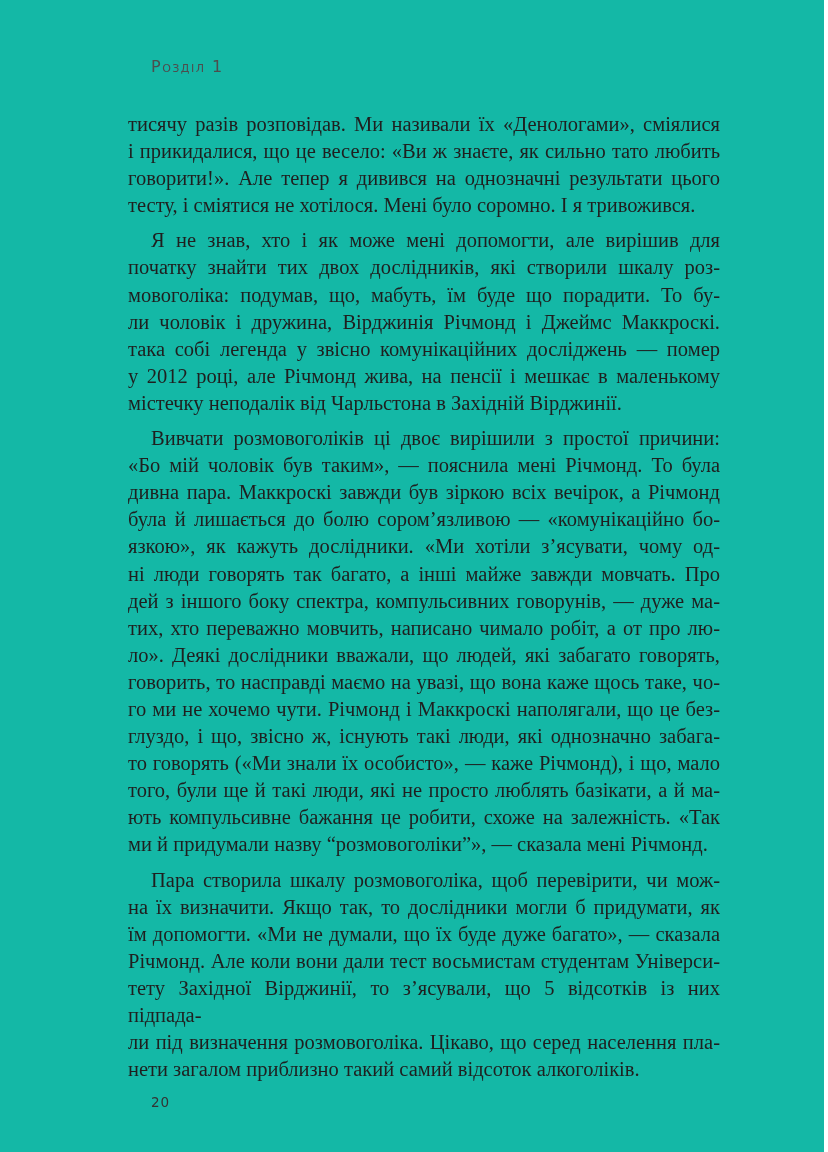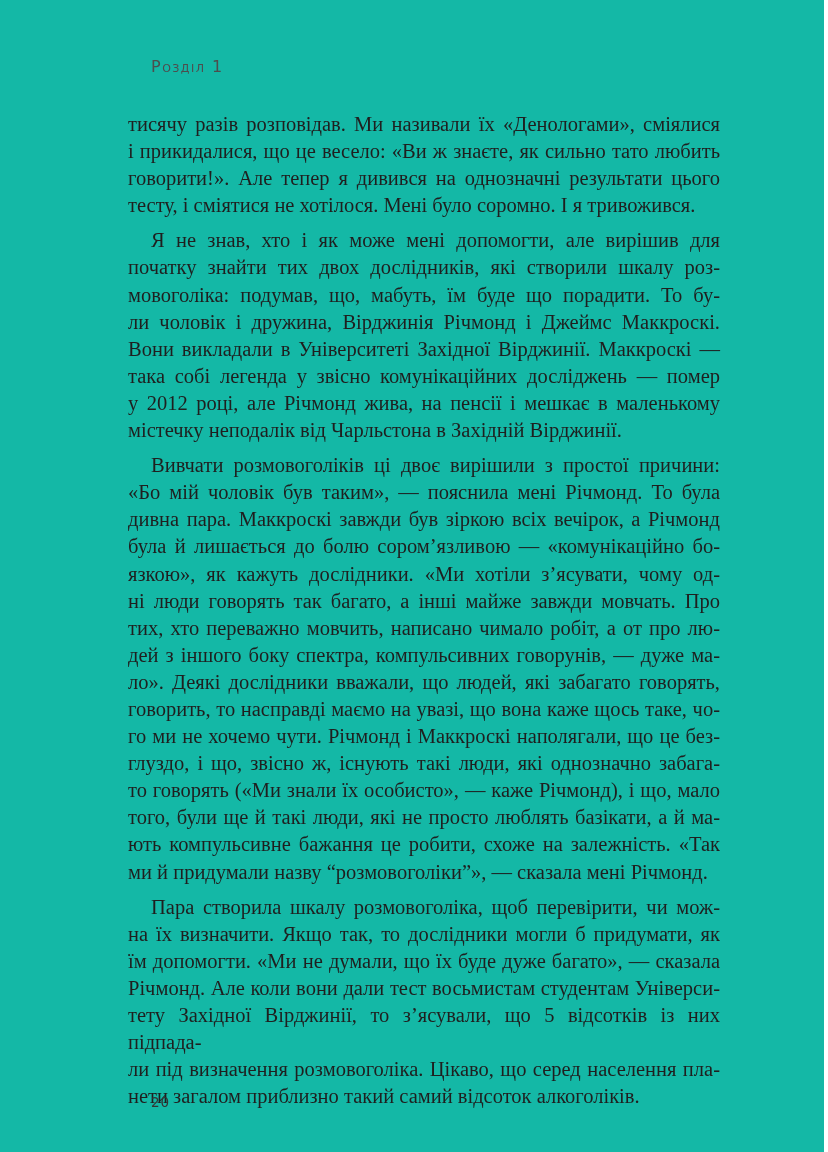--- a/index.html
+++ b/index.html
@@ -74,34 +74,33 @@
         <div class="line">тисячу разів розповідав. Ми називали їх «Денологами», сміялися</div>
         <div class="line">і прикидалися, що це весело: «Ви ж знаєте, як сильно тато любить</div>
         <div class="line">говорити!». Але тепер я дивився на однозначні результати цього</div>
         <div class="line last">тесту, і сміятися не хотілося. Мені було соромно. І я тривожився.</div>
       </div>
       <div class="paragraph">
         <div class="line indent">Я не знав, хто і як може мені допомогти, але вирішив для</div>
         <div class="line">початку знайти тих двох дослідників, які створили шкалу роз-</div>
         <div class="line">мовоголіка: подумав, що, мабуть, їм буде що порадити. То бу-</div>
         <div class="line">ли чоловік і дружина, Вірджинія Річмонд і Джеймс Маккроскі.</div>
-        <div class="line">Вони викладали в Університеті Західної Вірджинії. Маккроскі —</div>
         <div class="line">така собі легенда у звісно комунікаційних досліджень — помер</div>
         <div class="line">у 2012 році, але Річмонд жива, на пенсії і мешкає в маленькому</div>
         <div class="line last">містечку неподалік від Чарльстона в Західній Вірджинії.</div>
       </div>
       <div class="paragraph">
         <div class="line indent">Вивчати розмовоголіків ці двоє вирішили з простої причини:</div>
         <div class="line">«Бо мій чоловік був таким», — пояснила мені Річмонд. То була</div>
         <div class="line">дивна пара. Маккроскі завжди був зіркою всіх вечірок, а Річмонд</div>
         <div class="line">була й лишається до болю сором’язливою — «комунікаційно бо-</div>
         <div class="line">язкою», як кажуть дослідники. «Ми хотіли з’ясувати, чому од-</div>
         <div class="line">ні люди говорять так багато, а інші майже завжди мовчать. Про</div>
+        <div class="line">дей з іншого боку спектра, компульсивних говорунів, — дуже ма-</div>
         <div class="line">тих, хто переважно мовчить, написано чимало робіт, а от про лю-</div>
-        <div class="line">дей з іншого боку спектра, компульсивних говорунів, — дуже ма-</div>
         <div class="line">ло». Деякі дослідники вважали, що людей, які забагато говорять,</div>
         <div class="line">говорить, то насправді маємо на увазі, що вона каже щось таке, чо-</div>
         <div class="line">го ми не хочемо чути. Річмонд і Маккроскі наполягали, що це без-</div>
         <div class="line">глуздо, і що, звісно ж, існують такі люди, які однозначно забага-</div>
         <div class="line">то говорять («Ми знали їх особисто», — каже Річмонд), і що, мало</div>
         <div class="line">того, були ще й такі люди, які не просто люблять базікати, а й ма-</div>
         <div class="line">ють компульсивне бажання це робити, схоже на залежність. «Так</div>
         <div class="line last">ми й придумали назву “розмовоголіки”», — сказала мені Річмонд.</div>
       </div>
       <div class="paragraph">

